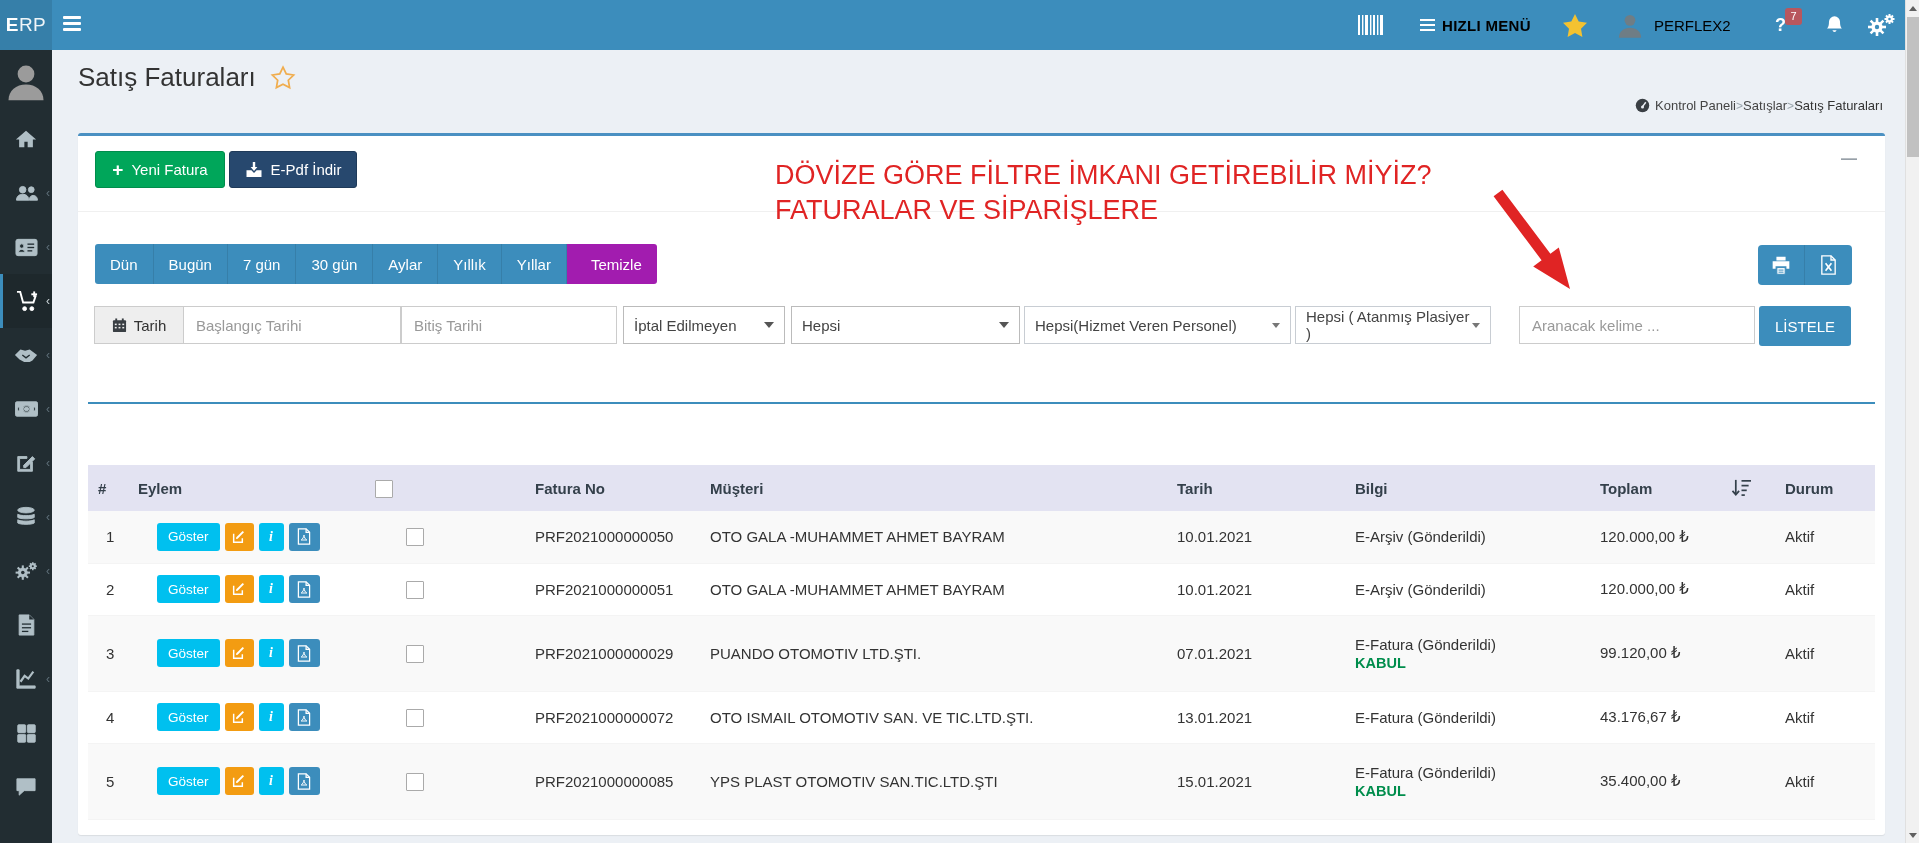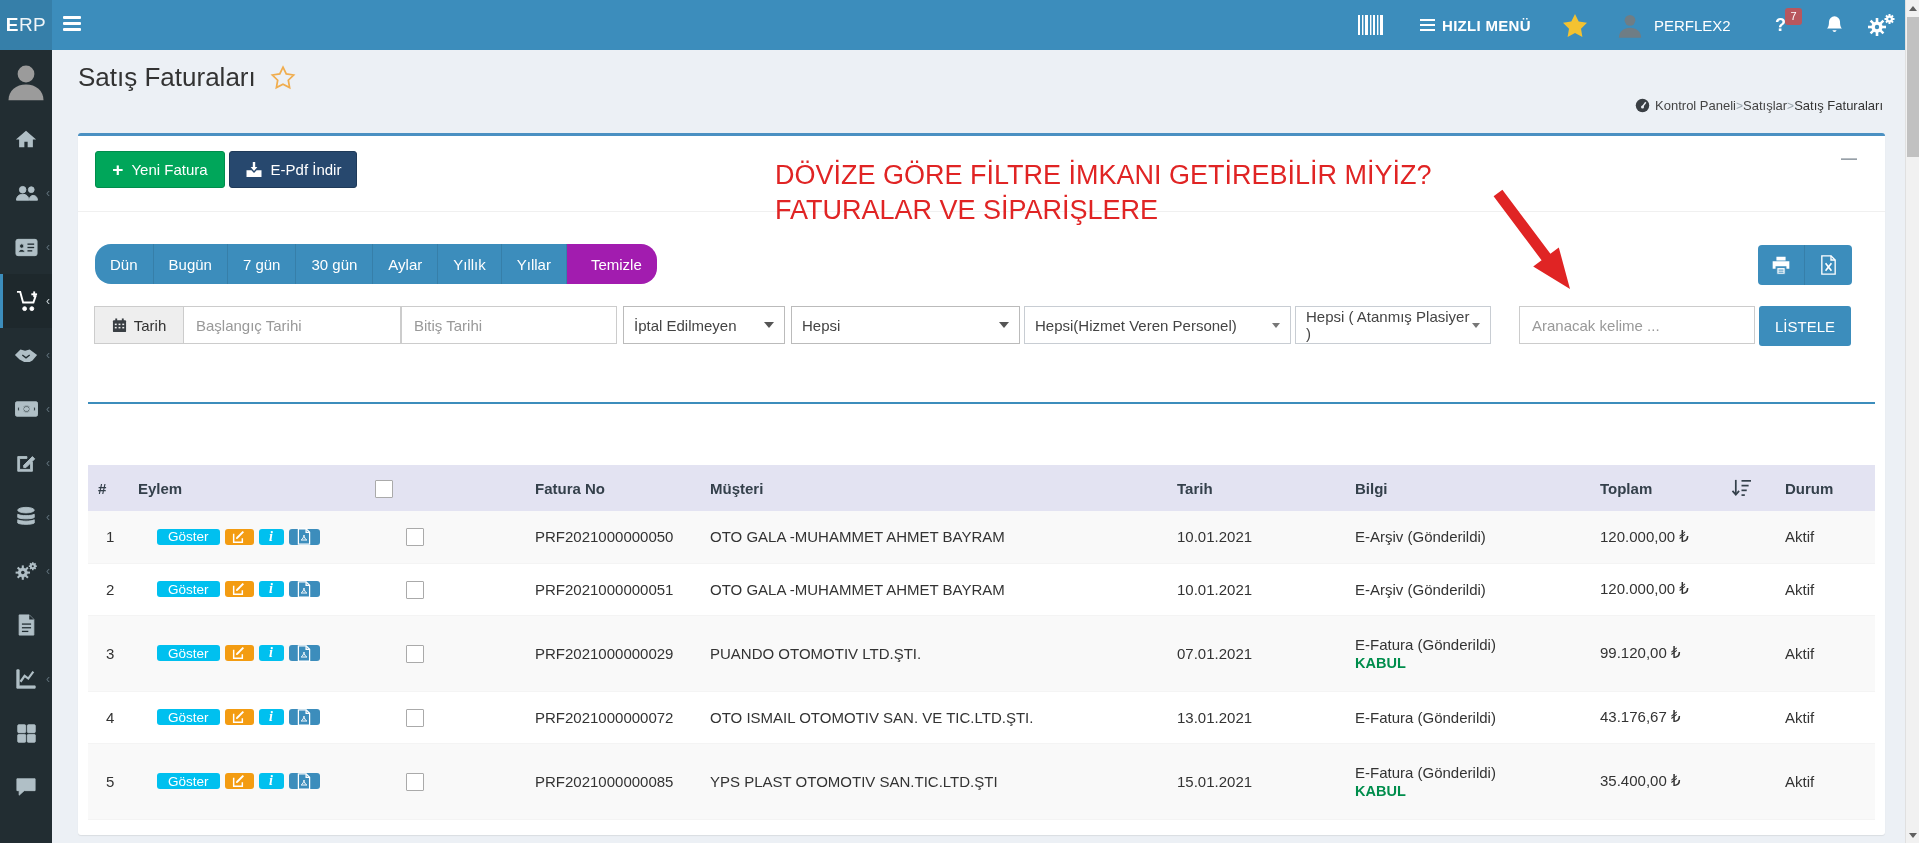--- a/index.html
+++ b/index.html
@@ -6,21 +6,21 @@
   html,body { width:1919px; height:843px; overflow:hidden; }
   body { font-family:"Liberation Sans","DejaVu Sans",sans-serif; background:#ecf0f5; position:relative; color:#333; }
 
   
   .navbar { position:absolute; left:0; top:0; width:1919px; height:50px; background:#3c8dbc; z-index:20; }
   .logo { position:absolute; left:0; top:0; width:52px; height:50px; background:#367fa9; color:#fff;
           display:flex; align-items:center; justify-content:center; font-size:19px; letter-spacing:.5px; }
   .logo b { font-weight:700; } .logo span { font-weight:300; opacity:.92; }
   .nav-burger { position:absolute; left:63px; top:13px; width:22px; height:24px; cursor:pointer; }
   .nav-burger i { display:block; width:18px; height:3px; background:#fff; margin:3px 0; border-radius:1px; }
-  .nav-right-item { position:absolute; top:0; height:50px; display:flex; align-items:center; color:#ffffff; font-size:15px; }
+  .nav-right-item { position:absolute; top:0; height:50px; display:flex; align-items:center; color:#000000; font-size:15px; }
   .quickmenu { gap:7px; font-weight:600; letter-spacing:.3px; }
   .qm-bars i { display:block; width:15px; height:2.5px; background:#fff; margin:2.5px 0; }
   .help-wrap { position:absolute; top:0; height:50px; }
   .help-q { color:#fff; font-weight:700; font-size:18px; line-height:50px; }
   .help-badge { position:absolute; right:-16px; top:8px; min-width:17px; height:17px; background:#b8575e; color:#fff;
                 font-size:11px; line-height:17px; text-align:center; border-radius:3px; padding:0 3px; }
   .nav-user-name { margin-left:10px; }
 
   
   .scrollbar { position:absolute; right:0; top:0; width:14px; height:843px; background:#f1f1f1; border-left:1px solid #e0e0e0; z-index:50; }
@@ -57,21 +57,21 @@
   .btn-new { position:absolute; left:17px; top:15px; width:130px; height:37px; background:#00a65a; border:1px solid #008d4c; }
   .btn-new .plus { font-size:19px; font-weight:700; line-height:1; }
   .btn-epdf { position:absolute; left:151px; top:15px; width:128px; height:37px; background:#27486e; border:1px solid #1f3a59; }
   .box-collapse { position:absolute; right:28px; top:14px; color:#97a0a8; font-size:16px; font-weight:700; cursor:pointer; }
 
   
   .annotation { position:absolute; left:697px; top:22px; color:#e02424; font-size:27px; line-height:35px; z-index:6; white-space:nowrap; }
   .red-arrow { position:absolute; left:1405px; top:45px; z-index:6; }
 
   
-  .qf-group { position:absolute; left:17px; top:108px; display:inline-flex; height:40px; border-radius:16px; overflow:hidden; }
+  .qf-group { position:absolute; left:17px; top:108px; display:inline-flex; height:40px; border-radius:3px; overflow:hidden; }
   .qf { height:40px; padding:0 15px; background:#3c8dbc; color:#fff; font-size:15px; border:none; border-right:1px solid #367fa9;
         cursor:pointer; font-family:inherit; }
   .qf:last-child { border-right:none; }
   .qf.warn { background:#a21caf;padding-left:24px; }
   .io-group { position:absolute; left:1680px; top:109px; display:inline-flex; height:40px; border-radius:4px; overflow:hidden; }
   .io-btn { width:47px; height:40px; background:#3c8dbc; border:none; border-right:1px solid #367fa9; display:flex;
             align-items:center; justify-content:center; cursor:pointer; }
   .io-btn:last-child { border-right:none; }
 
   
@@ -100,21 +100,21 @@
   .c-chk { text-align:center; }
   .c-inv { padding-left:80px; }
   .c-cus { padding-left:10px; }
   .c-dat { padding-left:12px; }
   .c-inf { padding-left:10px;margin-top:40px; }
   .c-tot { padding-left:10px; }
   .c-sta { padding-left:60px; }
   th.c-sta { position:relative; }
   .sort-ico { position:absolute; left:6px; top:13px; }
   .abtns { display:flex; align-items:center; gap:5px; margin-left:19px; }
-  .ab { height:16px; border-radius:3px; border:none; color:#fff; display:inline-flex; align-items:center; justify-content:center;
+  .ab { height:28px; border-radius:3px; border:none; color:#fff; display:inline-flex; align-items:center; justify-content:center;
         cursor:pointer; font-family:inherit; }
   .ab-show { background:#00c0ef; font-size:13.5px; padding:0 11px; }
   .ab-edit { background:#f39c12; width:29px; }
   .ab-info { background:#00c0ef; width:25px; font-weight:700; font-style:italic; font-size:14px; font-family:"Liberation Serif",serif; }
   .ab-pdf  { background:#3c8dbc; width:31px; }
   .kabul { color:#008d4c; font-weight:700; font-size:14.5px; margin-top:2px; }
   .kabul:empty { display:none; }
   input[type=checkbox] { width:18px; height:18px; accent-color:#fff; border:1px solid #aaa; appearance:none; background:#fff; border-radius:1px; vertical-align:middle; }
 </style>
 </head>

